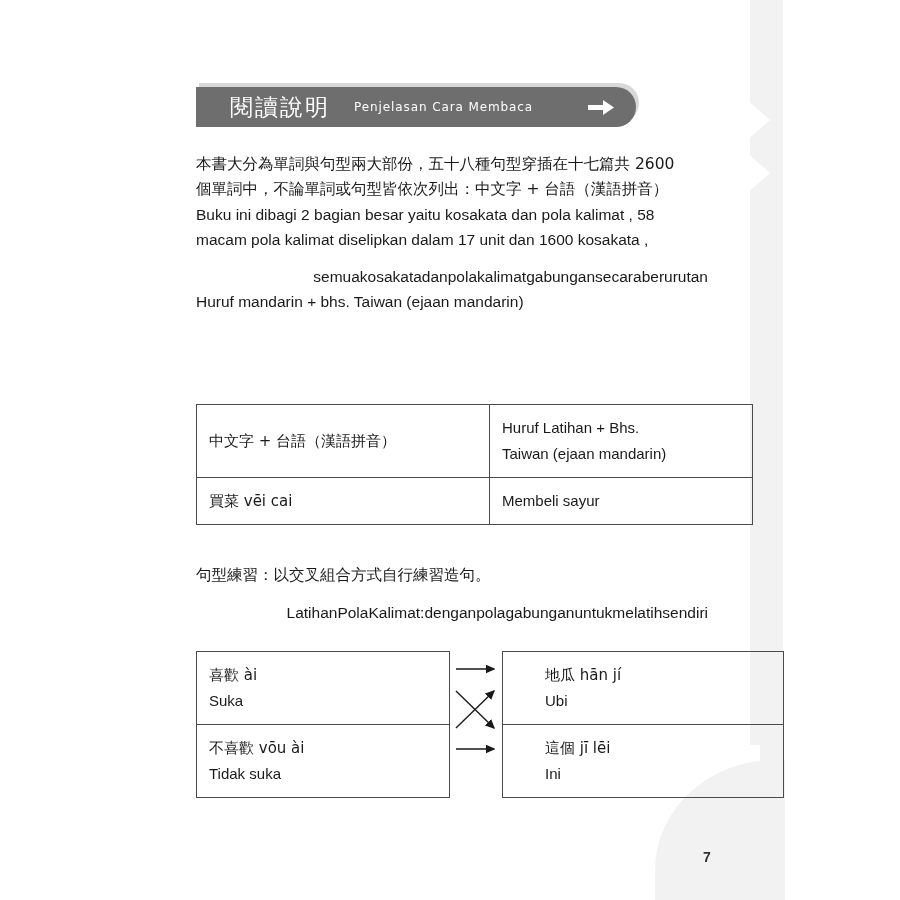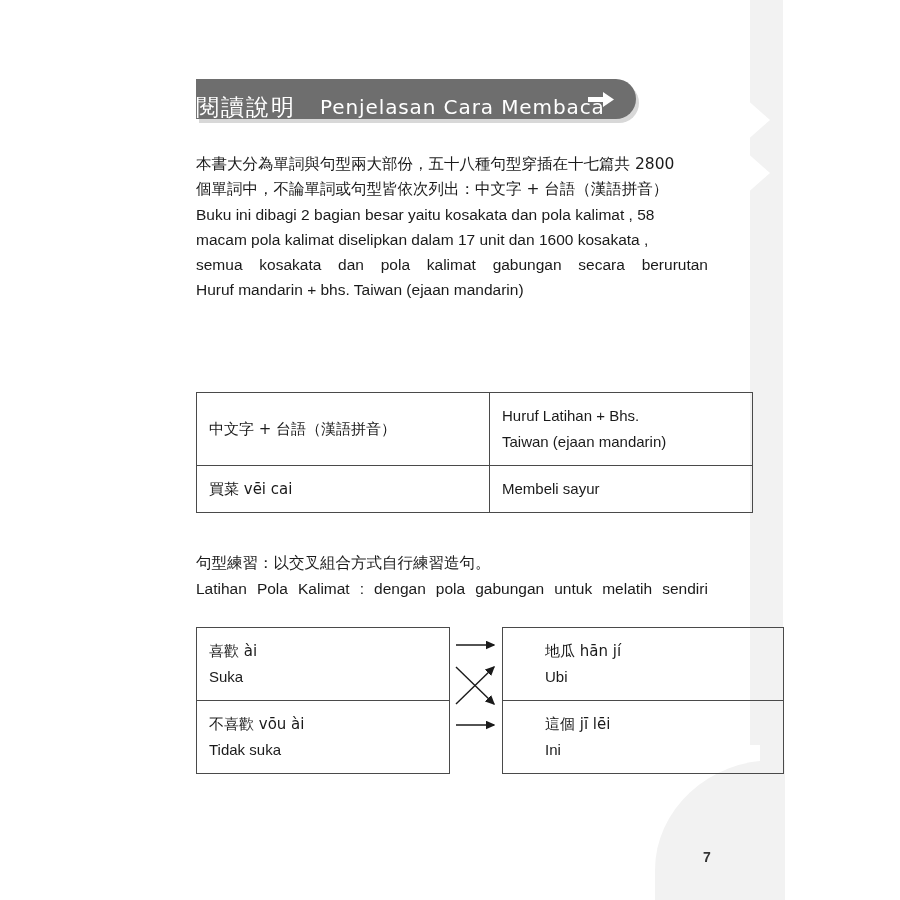--- a/index.html
+++ b/index.html
@@ -67,39 +67,40 @@
     left: 3px;
     top: 4px;
     width: 440px;
     height: 40px;
     background: #d8d8d8;
     border-radius: 0 22px 22px 0;
   }
   .banner {
     position: absolute;
     left: 0;
-    top: 0;
+    top: 8px;
     width: 440px;
     height: 40px;
     background: #6e6e6e;
     border-radius: 0 20px 20px 0;
     display: flex;
-    align-items: flex-end;
+    align-items: center;
     box-sizing: border-box;
+    padding-left: 34px;
   }
   .banner-title {
     color: #ffffff;
     font-size: 23px;
     letter-spacing: 2px;
     font-family: "DejaVu Sans", "Liberation Sans", sans-serif;
     line-height: 1;
   }
   .banner-subtitle {
     color: #ffffff;
-    font-size: 20px;
+    font-size: 12px;
     letter-spacing: 0.9px;
     margin-left: 24px;
     font-family: "DejaVu Sans", "Liberation Sans", sans-serif;
   }
   .banner-arrow {
     position: absolute;
     right: 22px;
     top: 13px;
     width: 26px;
     height: 15px;
@@ -113,22 +114,23 @@
     width: 512px;
   }
   .para {
     font-size: 15.5px;
     line-height: 25px;
     color: #1a1a1a;
   }
   .para .line { white-space: nowrap; display: block; }
   .para .line.justify {
     display: flex;
-    justify-content: space-between;
+    justify-content: flex-end;
     white-space: normal;
+    margin-top: 12px;
   }
   .zh { font-family: "DejaVu Sans", "Liberation Sans", sans-serif; }
 
   .block-gap-1 { height: 58px; }
   .lbl {
     font-size: 15.5px;
     line-height: 25px;
   }
   .gap-sm { height: 18px; }
   .gap-md { height: 14px; }
@@ -189,21 +191,21 @@
       <svg width="26" height="15" viewBox="0 0 26 15">
         <path d="M0 5 H15 V0 L26 7.5 L15 15 V10 H0 Z" fill="#ffffff"></path>
       </svg>
     </span>
   </div>
 </div>
 
 <div class="content">
 
   <div class="para">
-    <span class="line zh">本書大分為單詞與句型兩大部份，五十八種句型穿插在十七篇共 2800</span>
+    <span class="line zh">本書大分為單詞與句型兩大部份，五十八種句型穿插在十七篇共 2600</span>
     <span class="line zh">個單詞中，不論單詞或句型皆依次列出：中文字 + 台語（漢語拼音）</span>
     <span class="line">Buku ini dibagi 2 bagian besar yaitu kosakata dan pola kalimat , 58</span>
     <span class="line">macam pola kalimat diselipkan dalam 17 unit dan 1600 kosakata ,</span>
     <span class="line justify">
       <span>semua</span>
       <span>kosakata</span>
       <span>dan</span>
       <span>pola</span>
       <span>kalimat</span>
       <span>gabungan</span>

